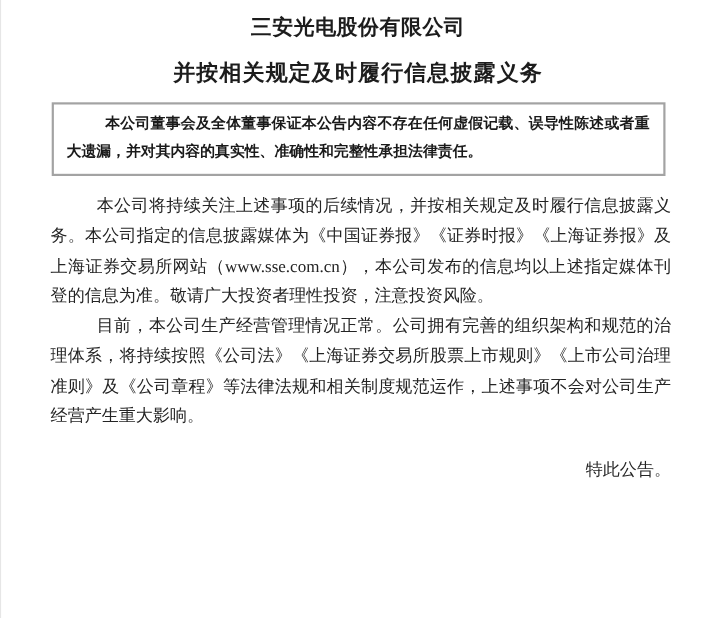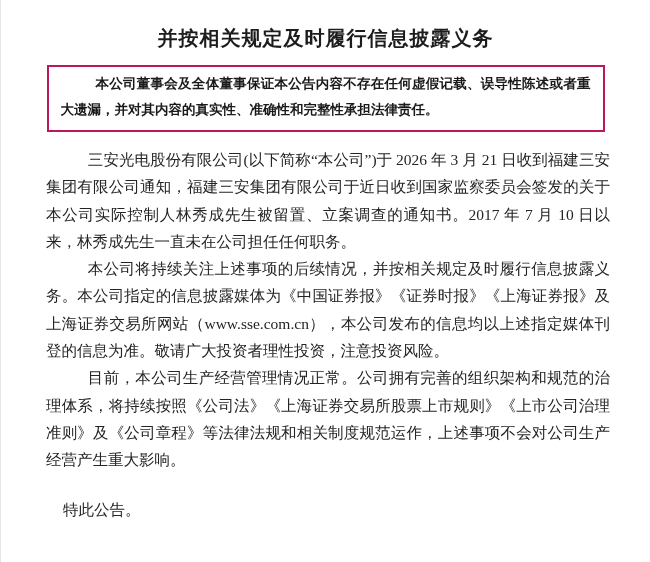--- a/index.html
+++ b/index.html
@@ -28,21 +28,21 @@
     margin: 15px 0 0 0;
     font-size: 20px;
     font-weight: bold;
     text-align: center;
     letter-spacing: 1px;
     color: #1c1c1c;
   }
   .disclaimer-box {
     width: 558px;
     margin: 13px auto 0 auto;
-    border: 2px solid #be185d;
+    border: 2px solid #a3a3a3;
     padding: 4px 12px 7px 12px;
     box-sizing: border-box;
   }
   .disclaimer-box p {
     margin: 0;
     font-size: 13.5px;
     font-weight: bold;
     line-height: 26px;
     text-align: justify;
     text-indent: 2.6em;
@@ -58,35 +58,36 @@
     text-align: justify;
     text-indent: 2.7em;
     color: #242424;
   }
   .closing {
     margin: 22px 40px 0 45px;
     font-size: 15.5px;
     line-height: 27.3px;
     text-indent: 1.1em;
     color: #242424;
+    text-align: right;
   }
 </style>
 </head>
 <body>
 
 <div class="doc">
 
+  <h1 class="title">三安光电股份有限公司</h1>
 
   <h2 class="subtitle">并按相关规定及时履行信息披露义务</h2>
 
   <div class="disclaimer-box">
     <p>本公司董事会及全体董事保证本公告内容不存在任何虚假记载、误导性陈述或者重大遗漏，并对其内容的真实性、准确性和完整性承担法律责任。</p>
   </div>
 
   <div class="body-text">
-    <p>三安光电股份有限公司(以下简称“本公司”)于 2026 年 3 月 21 日收到福建三安集团有限公司通知，福建三安集团有限公司于近日收到国家监察委员会签发的关于本公司实际控制人林秀成先生被留置、立案调查的通知书。2017 年 7 月 10 日以来，林秀成先生一直未在公司担任任何职务。</p>
     <p>本公司将持续关注上述事项的后续情况，并按相关规定及时履行信息披露义务。本公司指定的信息披露媒体为《中国证券报》《证券时报》《上海证券报》及上海证券交易所网站（www.sse.com.cn），本公司发布的信息均以上述指定媒体刊登的信息为准。敬请广大投资者理性投资，注意投资风险。</p>
     <p>目前，本公司生产经营管理情况正常。公司拥有完善的组织架构和规范的治理体系，将持续按照《公司法》《上海证券交易所股票上市规则》《上市公司治理准则》及《公司章程》等法律法规和相关制度规范运作，上述事项不会对公司生产经营产生重大影响。</p>
   </div>
 
   <p class="closing">特此公告。</p>
 
 </div>
 
 </body></html>

